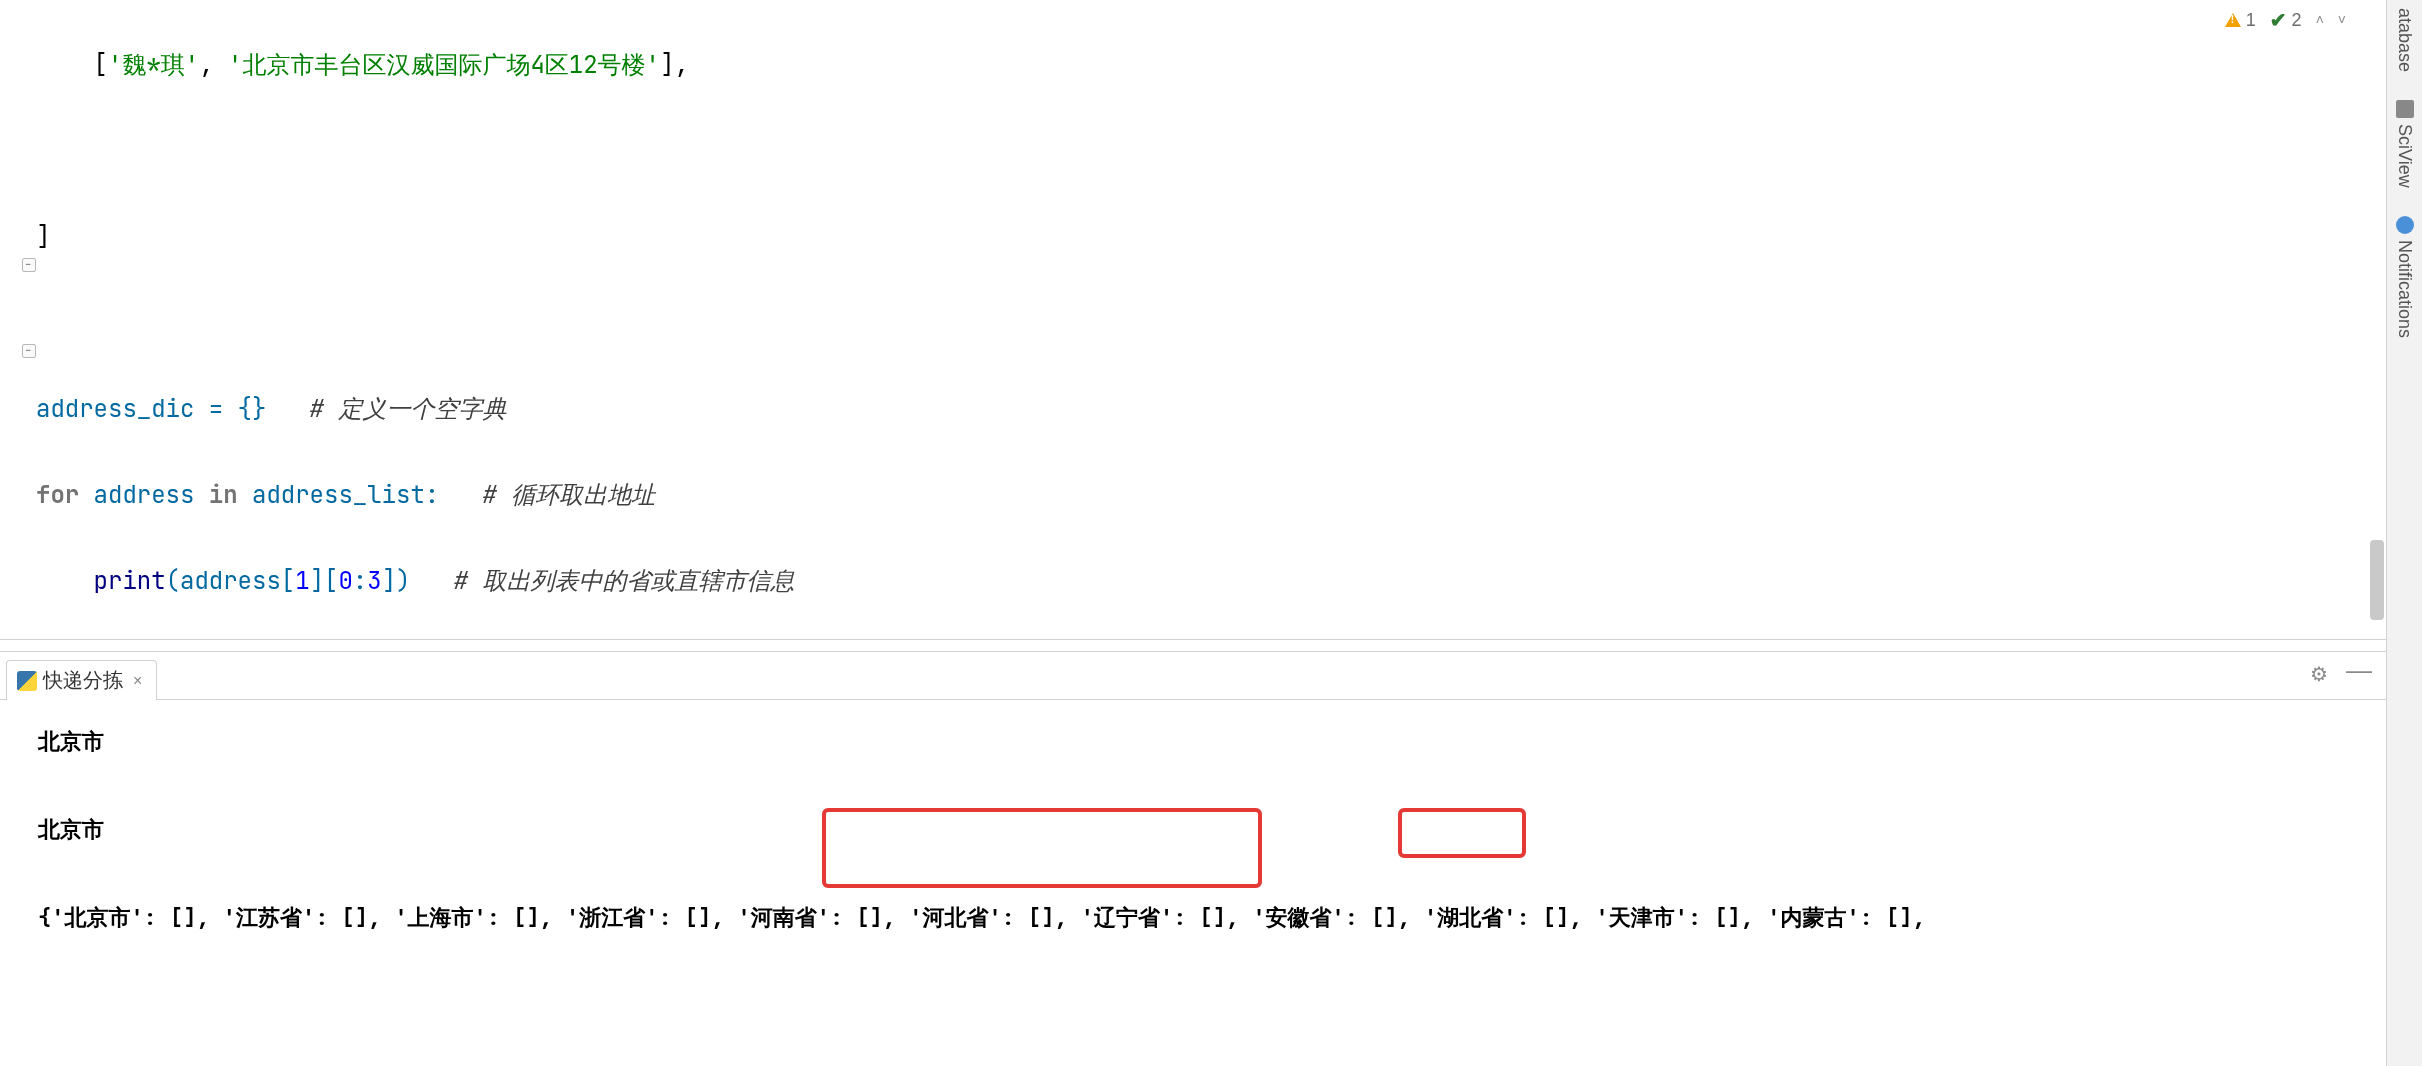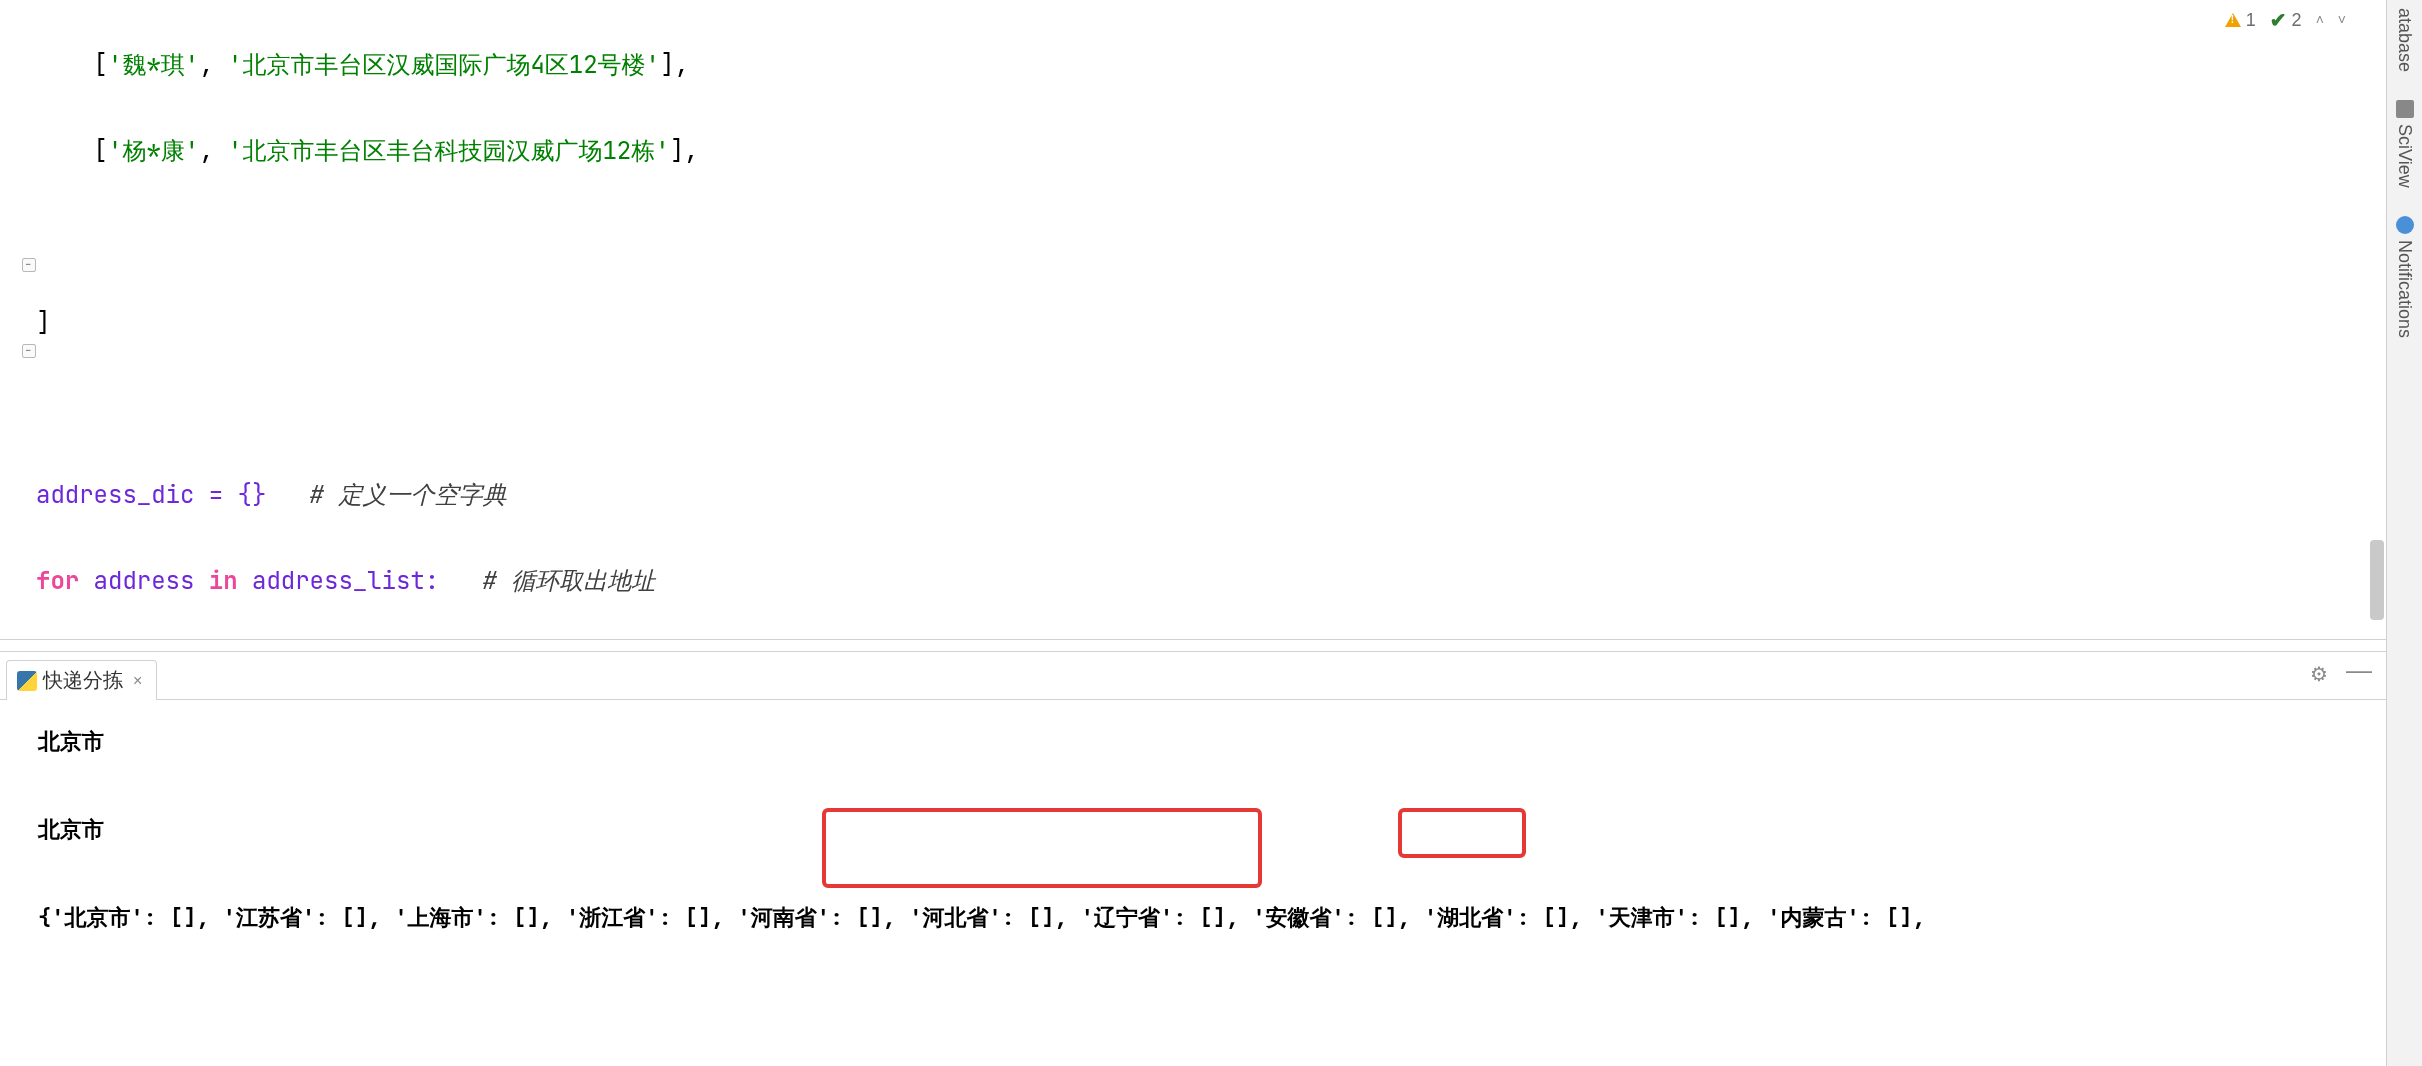--- a/index.html
+++ b/index.html
@@ -30,23 +30,23 @@
     content: "−"; position: absolute; left: 1px; top: -4px; font-size: 14px; color: #8a8a8a;
   }
   .code {
     position: absolute; left: 36px; right: 30px; top: 0; bottom: 0;
     white-space: pre; line-height: 43px;
     font-size: 24px;
   }
   .code-line { height: 43px; }
   .current-line { background: #fcfaeb; }
   .tok-str { color: #008000; }
-  .tok-kw  { color: #ec4899; font-weight: bold; }
+  .tok-kw  { color: #737373; font-weight: bold; }
   .tok-num { color: #0000ff; }
-  .tok-id  { color: #6d28d9; }
+  .tok-id  { color: #0369a1; }
   .tok-bi  { color: #000080; }
   .tok-com { color: #404040; font-style: italic; }
   .tok-br  { color: #000000; }
   .caret-br { background: #a6d2ff; }
   .caret {
     display: inline-block; width: 2px; height: 28px; background: #000; vertical-align: middle;
     margin-bottom: 4px;
   }
 
   .inspection {
@@ -136,21 +136,20 @@
         <span class="chev">˅</span>
       </div>
 
       <div class="gutter">
         <div class="gutter-mark" style="top:258px"></div>
         <div class="gutter-mark" style="top:344px"></div>
       </div>
 
       <div class="code">
 <div class="code-line"><span class="tok-br">    [</span><span class="tok-str">'魏*琪'</span><span class="tok-br">, </span><span class="tok-str">'北京市丰台区汉威国际广场4区12号楼'</span><span class="tok-br">],</span></div>
-<div class="code-line"><span class="tok-br">    [</span><span class="tok-str">'杨*康'</span><span class="tok-br">, </span><span class="tok-str">'北京市丰台区丰台科技园汉威广场12栋'</span><span class="tok-br">],</span></div>
 <div class="code-line"></div>
 <div class="code-line"><span class="tok-br">]</span></div>
 <div class="code-line"></div>
 <div class="code-line"><span class="tok-id">address_dic = {}   </span><span class="tok-com"># 定义一个空字典</span></div>
 <div class="code-line"><span class="tok-kw">for</span><span class="tok-id"> address </span><span class="tok-kw">in</span><span class="tok-id"> address_list:   </span><span class="tok-com"># 循环取出地址</span></div>
 <div class="code-line"><span class="tok-id">    </span><span class="tok-bi">print</span><span class="tok-id">(address[</span><span class="tok-num">1</span><span class="tok-id">][</span><span class="tok-num">0</span><span class="tok-id">:</span><span class="tok-num">3</span><span class="tok-id">])   </span><span class="tok-com"># 取出列表中的省或直辖市信息</span></div>
 <div class="code-line"><span class="tok-id">    address_dic.setdefault(address[</span><span class="tok-num">1</span><span class="tok-id">][</span><span class="tok-num">0</span><span class="tok-id">:</span><span class="tok-num">3</span><span class="tok-id">], [])</span></div>
 <div class="code-line current-line"><span class="tok-bi">print</span><span class="tok-id caret-br">(</span><span class="tok-id">address_dic</span><span class="tok-id caret-br">)</span><span class="caret"></span></div>
       </div>
 

